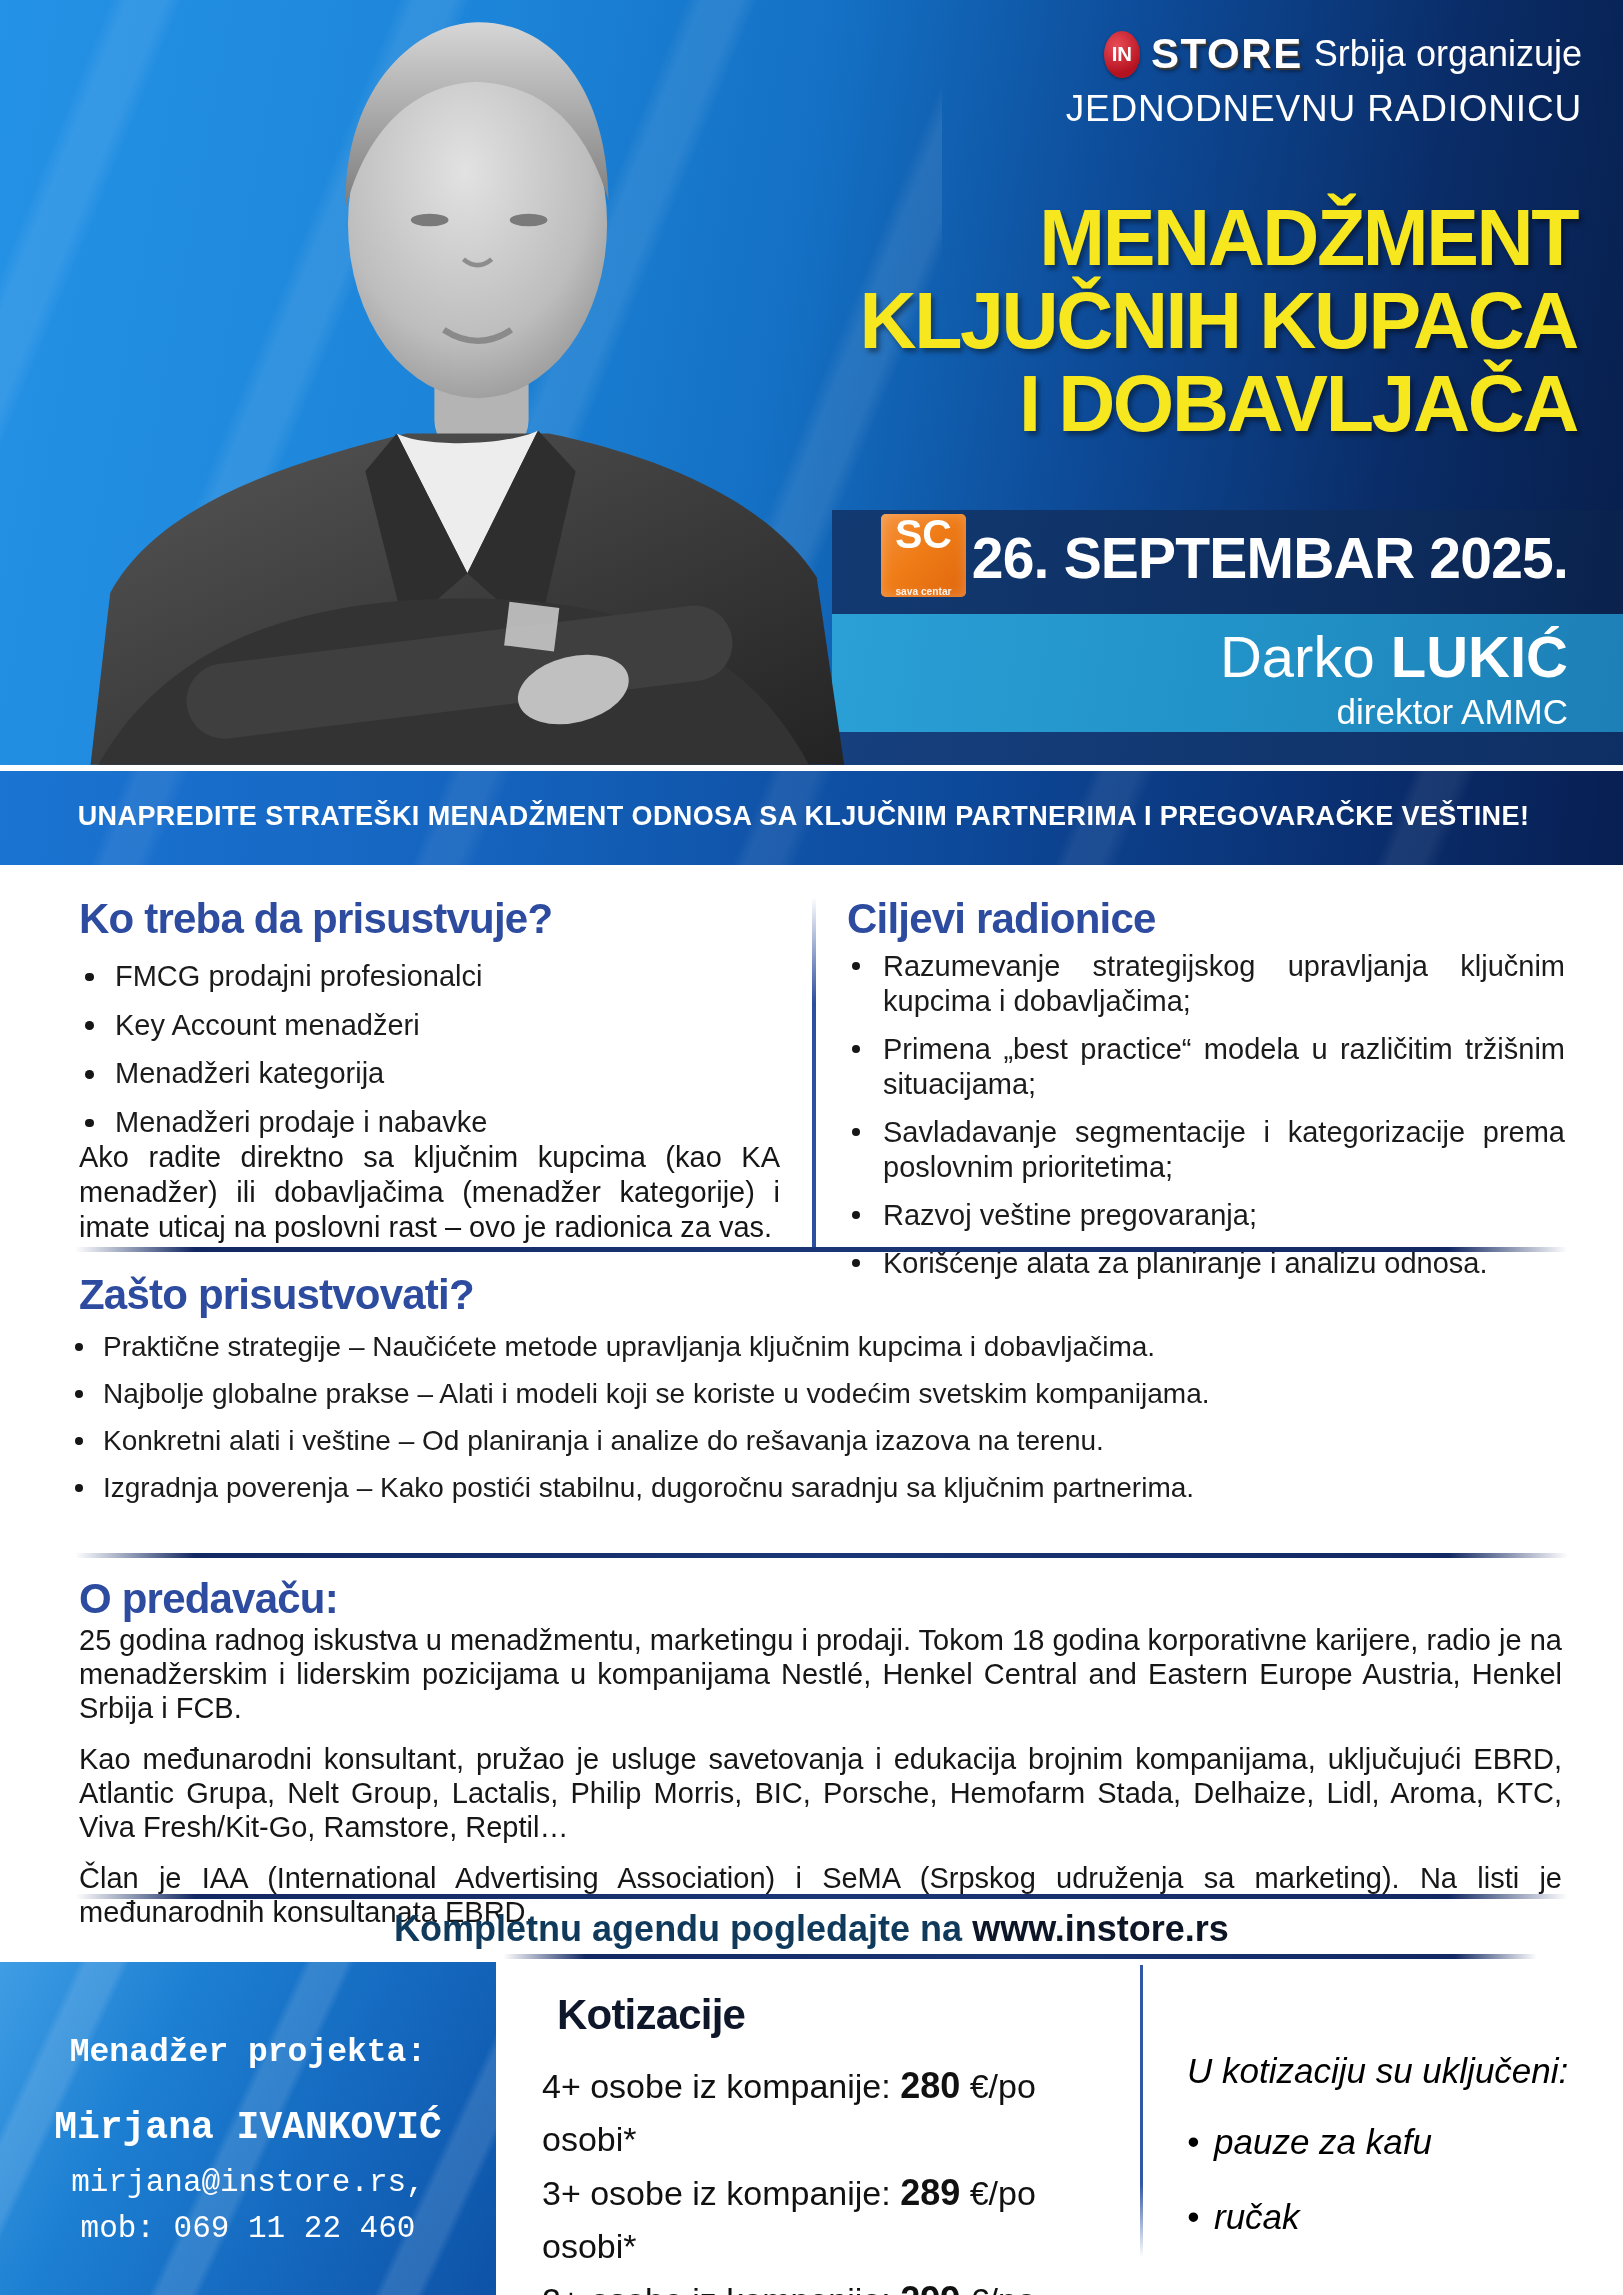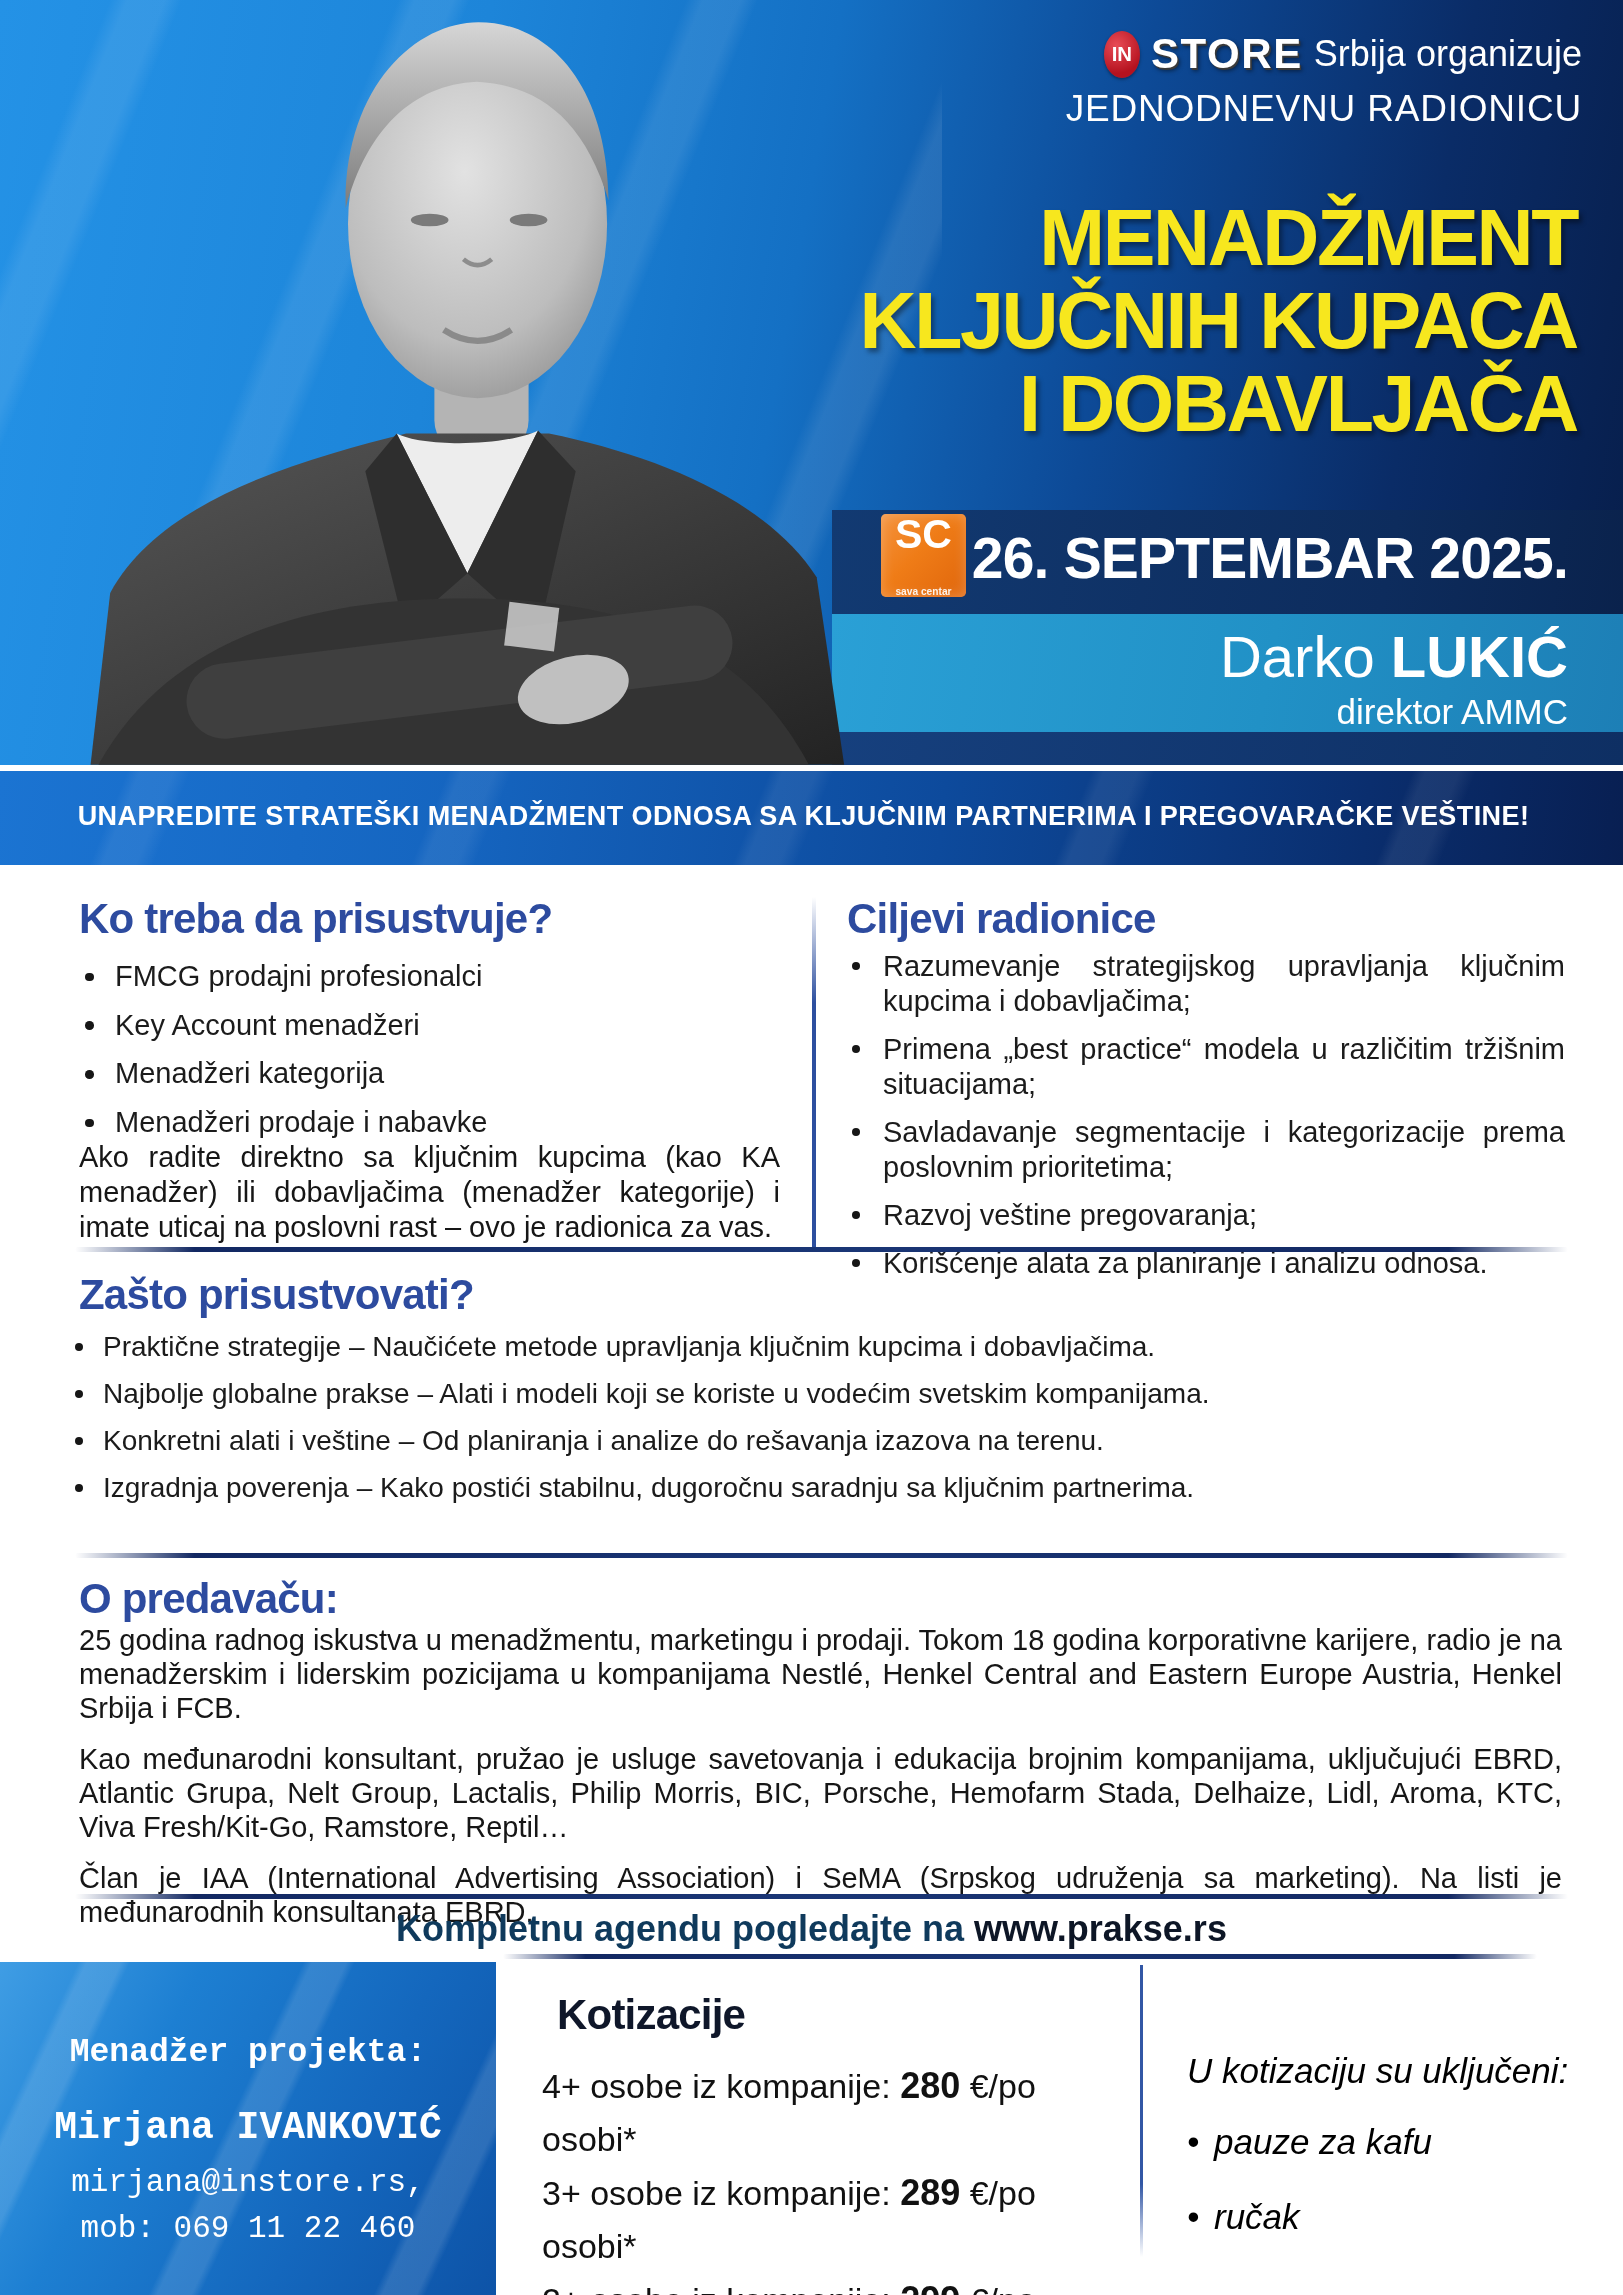--- a/index.html
+++ b/index.html
@@ -229,21 +229,21 @@
   <div class="sec-heading" style="left:79px;top:1575px;">O predavaču:</div>
   <div class="about-paras">
     <p>25 godina radnog iskustva u menadžmentu, marketingu i prodaji. Tokom 18 godina korporativne karijere, radio je na menadžerskim i liderskim pozicijama u kompanijama Nestlé, Henkel Central and Eastern Europe Austria, Henkel Srbija i FCB.</p>
     <p>Kao međunarodni konsultant, pružao je usluge savetovanja i edukacija brojnim kompanijama, uključujući EBRD, Atlantic Grupa, Nelt Group, Lactalis, Philip Morris, BIC, Porsche, Hemofarm Stada, Delhaize, Lidl, Aroma, KTC, Viva Fresh/Kit-Go, Ramstore, Reptil…</p>
     <p>Član je IAA (International Advertising Association) i SeMA (Srpskog udruženja sa marketing). Na listi je međunarodnih konsultanata EBRD.</p>
   </div>
 
   <div class="hr hr3"></div>
 
   <div class="agenda">
-    <span class="agenda-prefix">Kompletnu agendu pogledajte na </span><span class="agenda-site">www.prakse.rs</span>
+    <span class="agenda-prefix">Kompletnu agendu pogledajte na </span><span class="agenda-site">www.instore.rs</span>
   </div>
 
   <div class="hr hr4"></div>
 
   <div class="manager-box">
     <div class="sheen"></div>
     <div class="mgr-label">Menadžer projekta:</div>
     <div class="mgr-name">Mirjana IVANKOVIĆ</div>
     <div class="mgr-email">mirjana@instore.rs,</div>
     <div class="mgr-phone">mob: 069 11 22 460</div>

